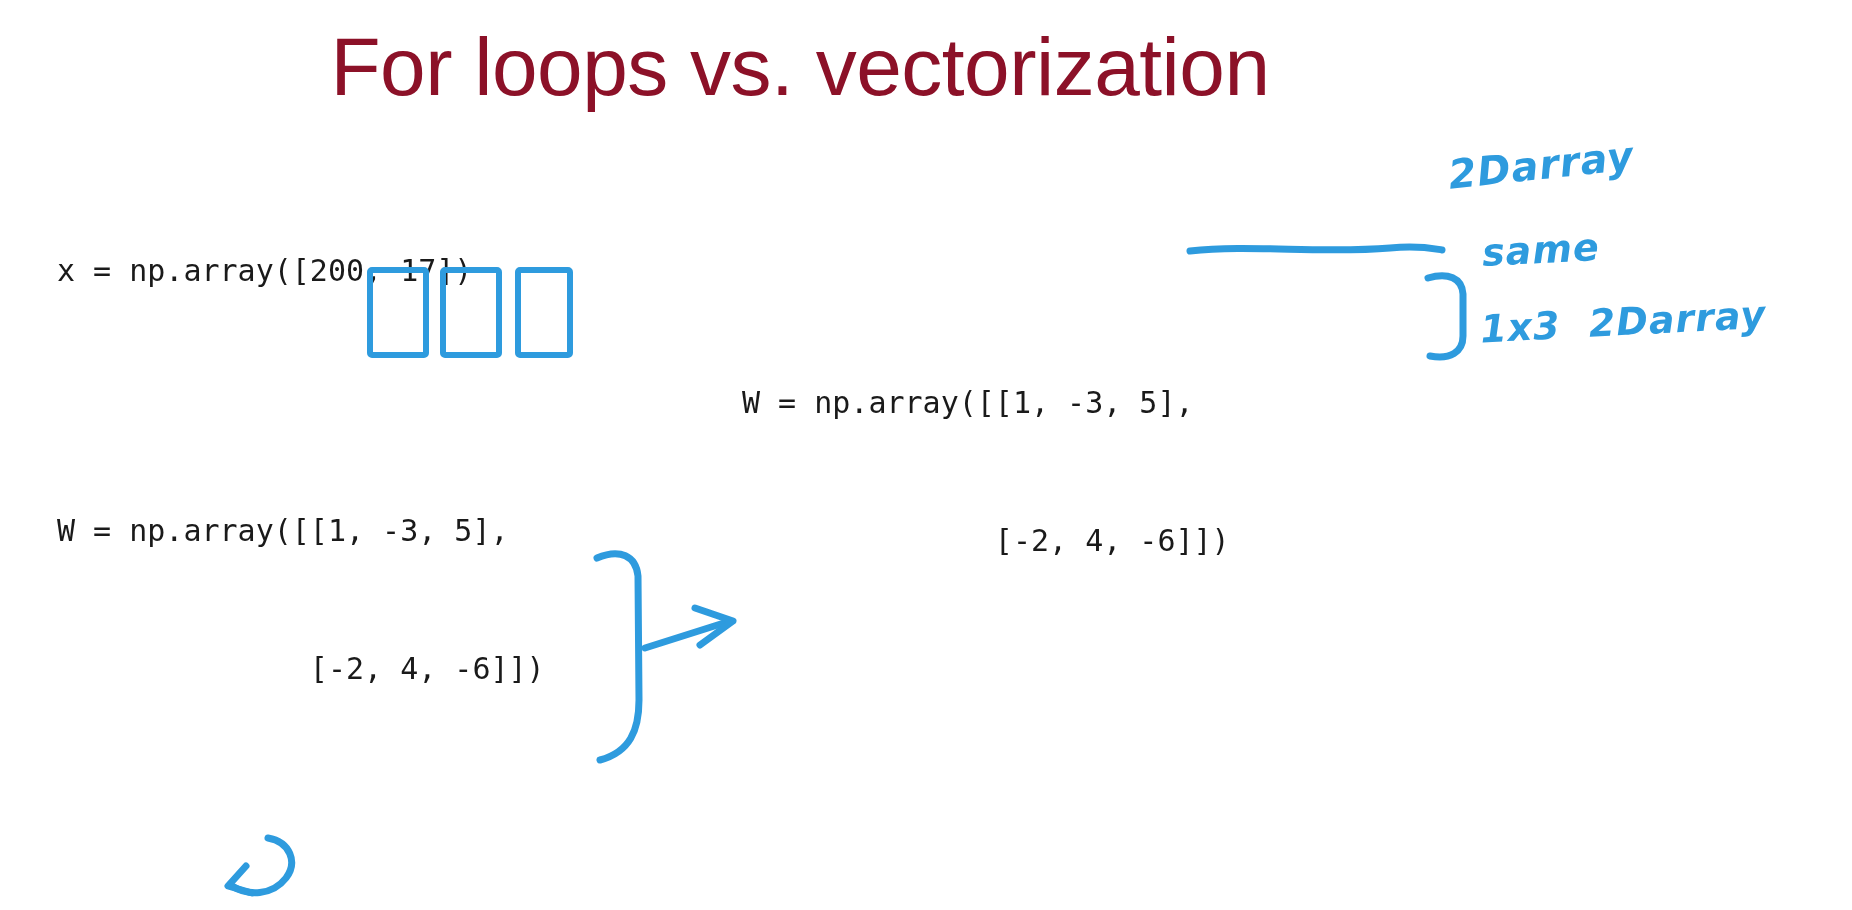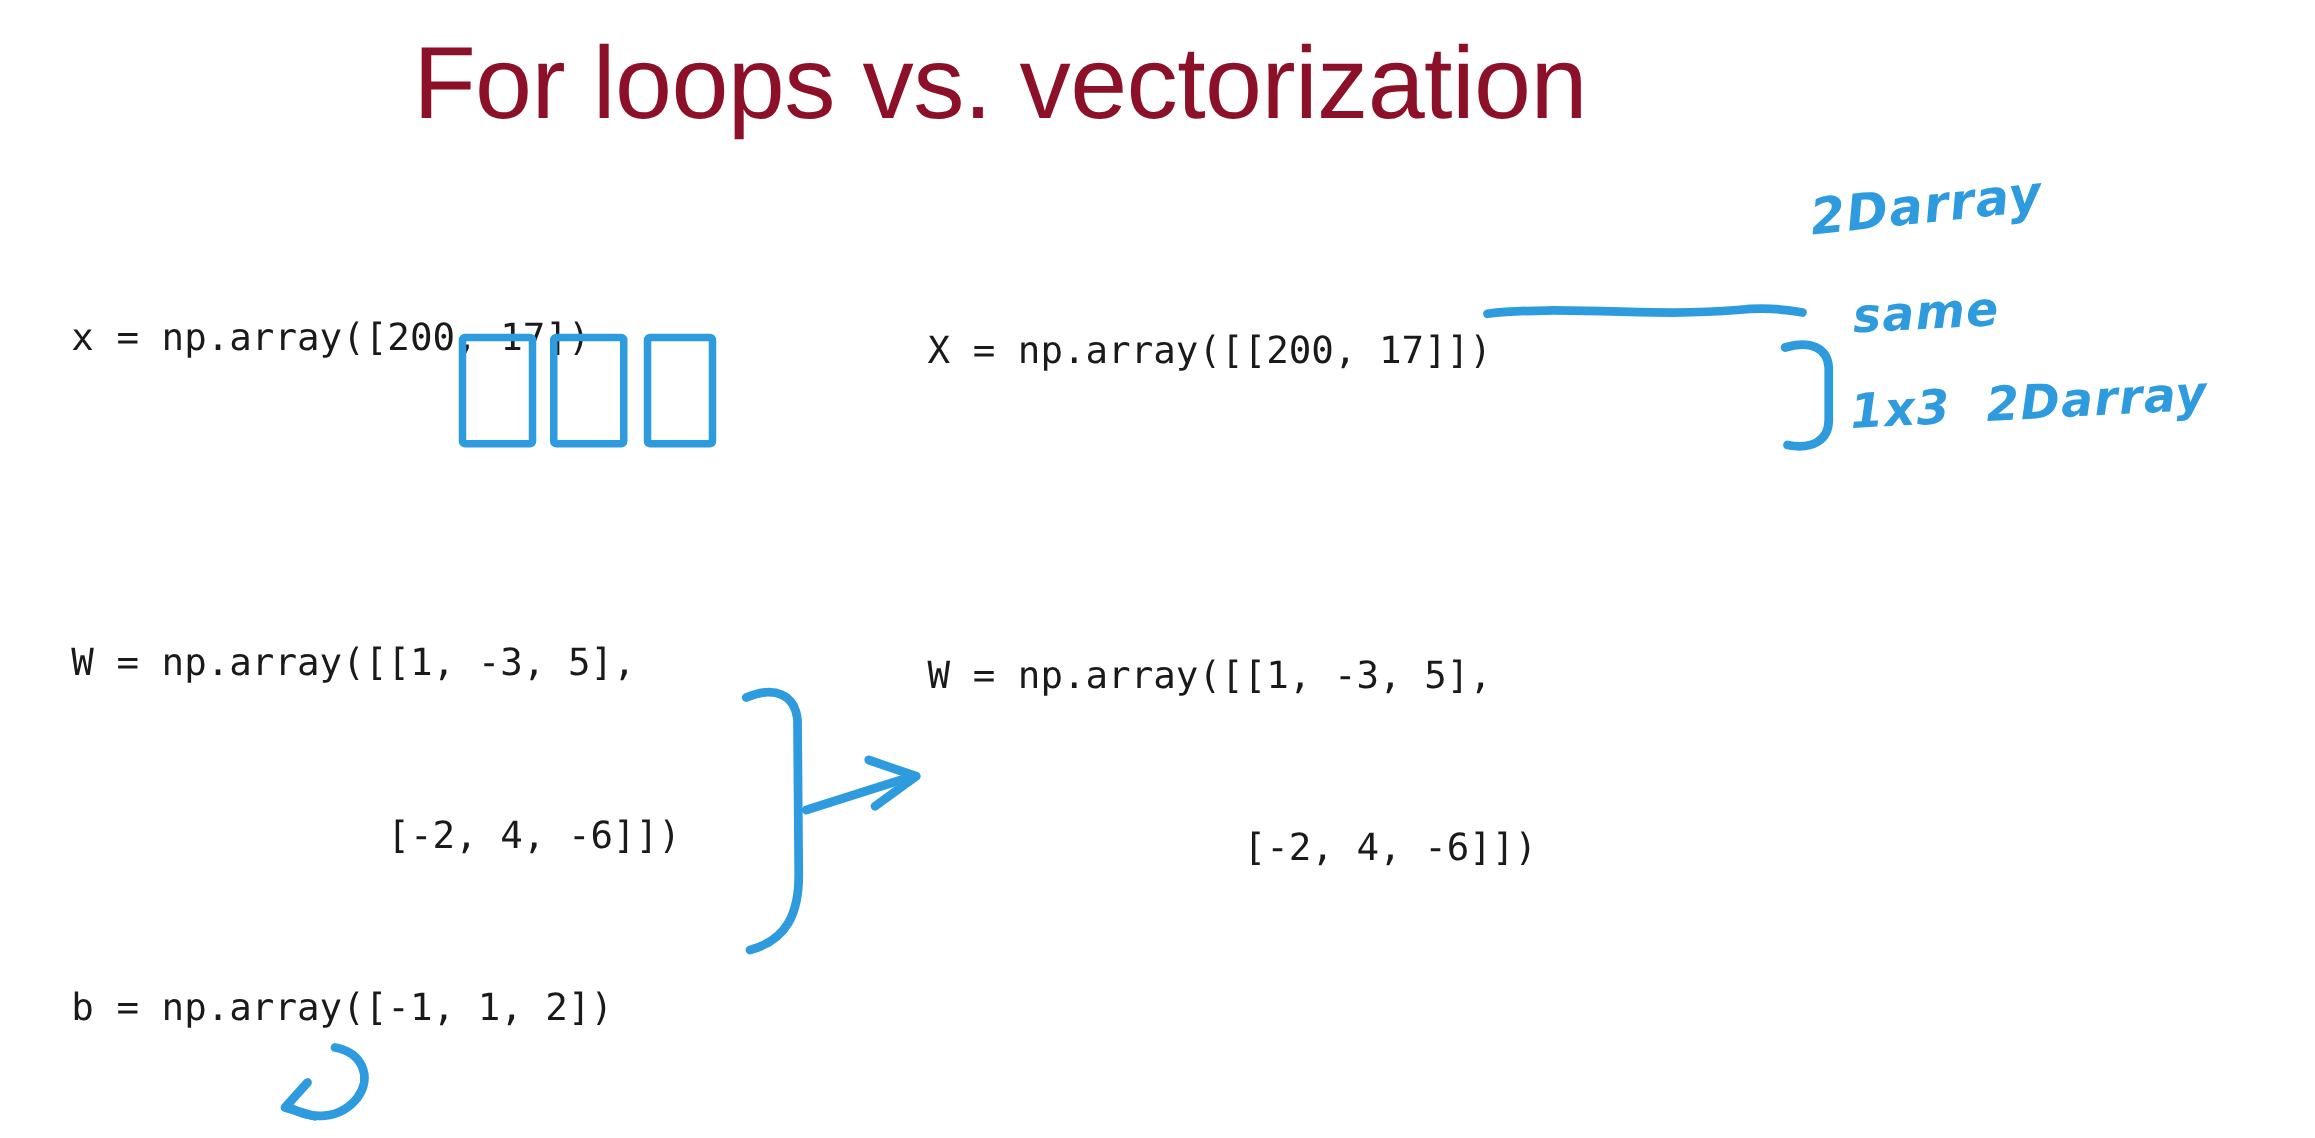--- a/index.html
+++ b/index.html
@@ -87,36 +87,34 @@
 </head>
 <body>
 
 <div id="slide-title">For loops vs. vectorization</div>
 
 <div id="code-left" class="code-panel">
   <div class="code-line">x = np.array([200, 17])</div>
   <div class="code-gap"></div>
   <div class="code-line">W = np.array([[1, -3, 5],</div>
   <div class="code-line">              [-2, 4, -6]])</div>
-  <div class="code-line">b = np.array([-1, 1, 2])</div>
   
   
   
   
   
   
   
   
   
   
   
 </div>
 
 <div id="code-right" class="code-panel">
-  <div class="code-line">X = np.array([[200, 17]])</div>
   <div class="code-gap"></div>
   <div class="code-line">W = np.array([[1, -3, 5],</div>
   <div class="code-line">              [-2, 4, -6]])</div>
   
   
   
   
   
 </div>
 

